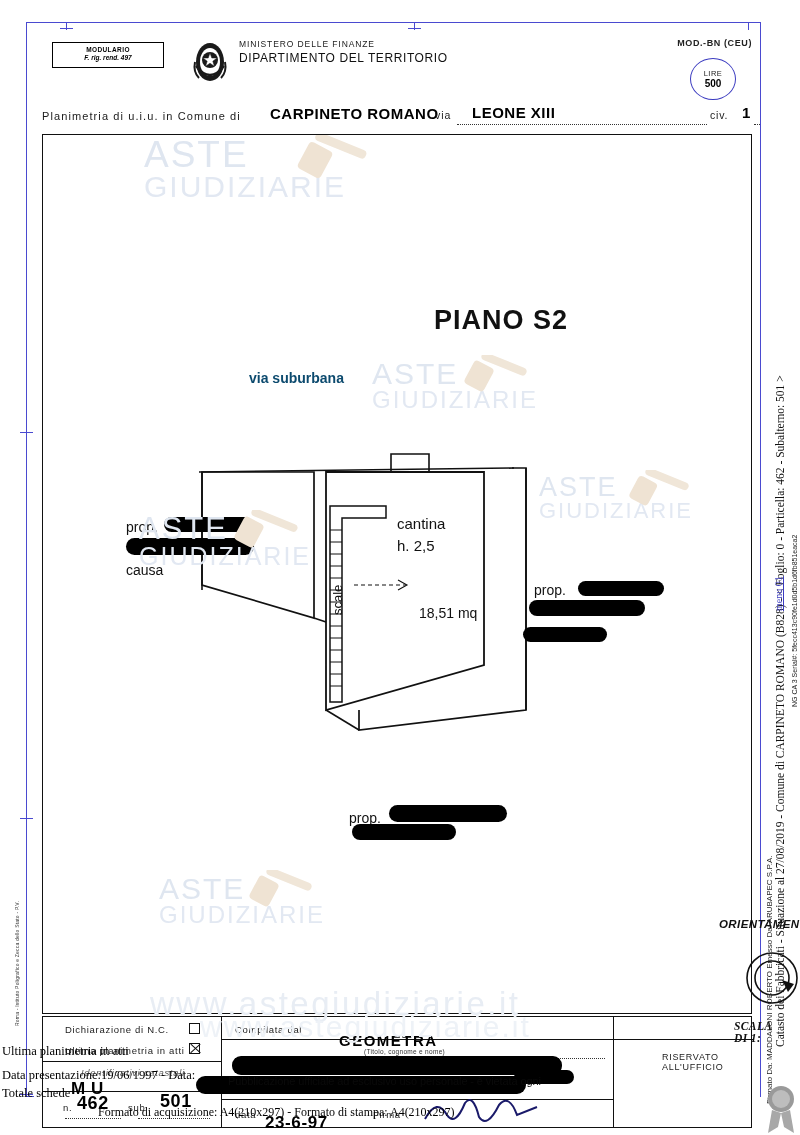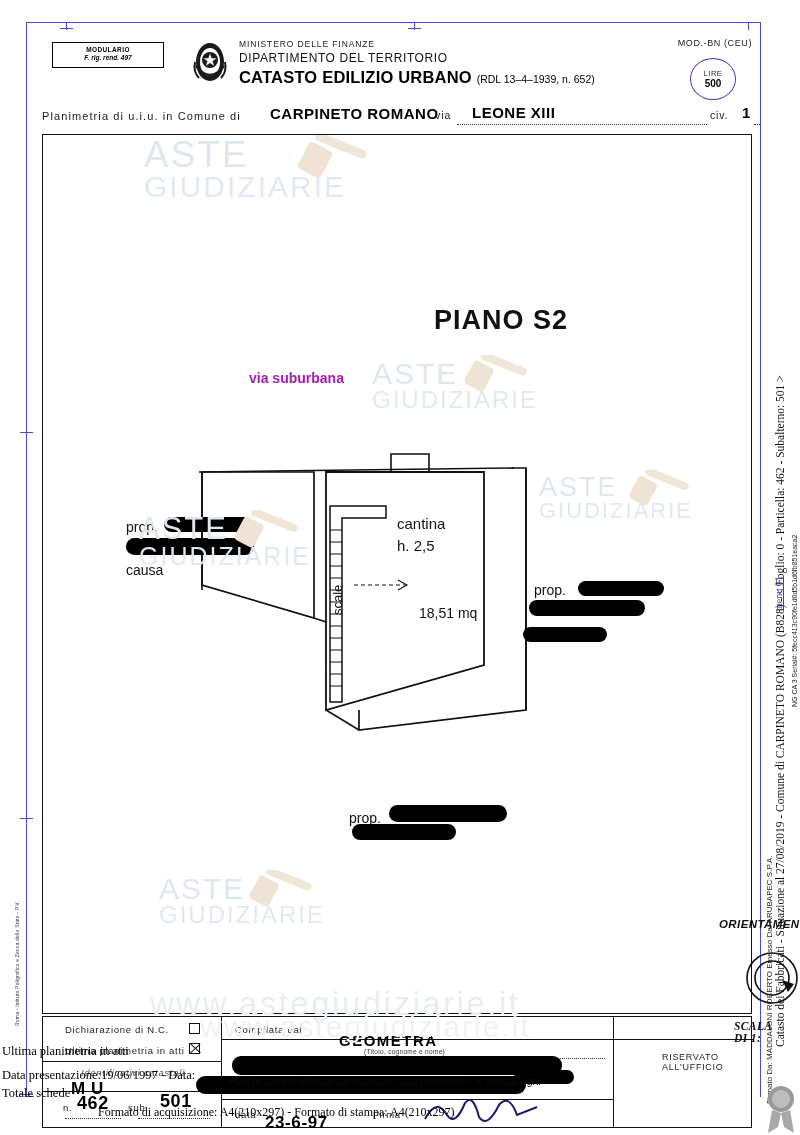--- a/index.html
+++ b/index.html
@@ -43,21 +43,21 @@
   .modulario .l2{font-family:"Liberation Sans",sans-serif;font-size:6.5px;font-style:italic;font-weight:bold;color:#000;margin-top:1px;}
 
   .emblem{position:absolute;left:155px;top:10px;width:42px;height:44px;}
 
   .minhead{position:absolute;left:205px;top:9px;}
   .minhead .m1{font-family:"Liberation Sans",sans-serif;font-size:8.5px;letter-spacing:.9px;color:#1a1a1a;}
   .minhead .m2{font-family:"Liberation Sans",sans-serif;font-size:12px;letter-spacing:.6px;color:#111;margin-top:2px;}
   .minhead .m3{font-family:"Liberation Sans",sans-serif;font-size:16.5px;font-weight:bold;letter-spacing:.2px;color:#000;margin-top:3px;}
   .minhead .m3 small{font-size:10.5px;font-weight:normal;letter-spacing:0;}
 
-  .modbn{position:absolute;right:8px;top:8px;font-family:"Liberation Sans",sans-serif;font-size:9px;letter-spacing:.6px;color:#222;}
+  .modbn{position:absolute;right:8px;top:8px;font-family:"Liberation Sans",sans-serif;font-size:9px;letter-spacing:.6px;color:#222;font-weight:bold;}
 
   .lirebadge{
     position:absolute;right:24px;top:28px;width:44px;height:40px;
     border:1px solid #3b3bc0;border-radius:50%;
     display:flex;flex-direction:column;align-items:center;justify-content:center;
   }
   .lirebadge .a{font-family:"Liberation Sans",sans-serif;font-size:7.5px;letter-spacing:.5px;color:#222;}
   .lirebadge .b{font-family:"Liberation Sans",sans-serif;font-size:10px;font-weight:bold;color:#000;}
 
   .planrow{position:absolute;left:8px;top:76px;width:710px;height:22px;}
@@ -82,21 +82,21 @@
     border:1.4px solid #111;box-sizing:border-box;background:transparent;
   }
 
   .piano{
     position:absolute;left:400px;top:275px;
     font-family:"Liberation Sans",sans-serif;font-weight:bold;font-size:27px;
     letter-spacing:1px;color:#111;
   }
   .viasub{
     position:absolute;left:215px;top:340px;
-    font-family:"Liberation Sans",sans-serif;font-weight:bold;font-size:14px;color:#a21caf;
+    font-family:"Liberation Sans",sans-serif;font-weight:bold;font-size:14px;color:#0c4a6e;
   }
 
   .cantina{
     position:absolute;left:363px;top:483px;
     font-family:"Liberation Sans",sans-serif;font-size:15px;color:#111;line-height:1.45;
   }
   .mq{
     position:absolute;left:385px;top:575px;
     font-family:"Liberation Sans",sans-serif;font-size:14px;color:#111;
   }
@@ -239,24 +239,20 @@
       <circle cx="21" cy="20" r="8" fill="#1a1a1a"></circle>
       <polygon points="21,13 22.8,18 28,18 23.8,21.2 25.4,26.3 21,23.2 16.6,26.3 18.2,21.2 14,18 19.2,18" fill="#fff" stroke="#1a1a1a" stroke-width=".5"></polygon>
       <path d="M7 26 Q21 44 35 26" stroke="#1a1a1a" stroke-width="2.4" fill="none"></path>
       <path d="M6 22 Q4 32 10 38" stroke="#1a1a1a" stroke-width="2" fill="none"></path>
       <path d="M36 22 Q38 32 32 38" stroke="#1a1a1a" stroke-width="2" fill="none"></path>
     </svg>
 
     <div class="minhead">
       <div class="m1">MINISTERO DELLE FINANZE</div>
       <div class="m2">DIPARTIMENTO DEL TERRITORIO</div>
-      <div class="m3">
-        <span>CATASTO EDILIZIO URBANO</span>
-        <small>(RDL 13–4–1939, n. 652)</small>
-      </div>
     </div>
 
     <div class="modbn">MOD.-BN (CEU)</div>
 
     <div class="lirebadge">
       <div class="a">LIRE</div>
       <div class="b">500</div>
     </div>
 
     <div class="planrow">

